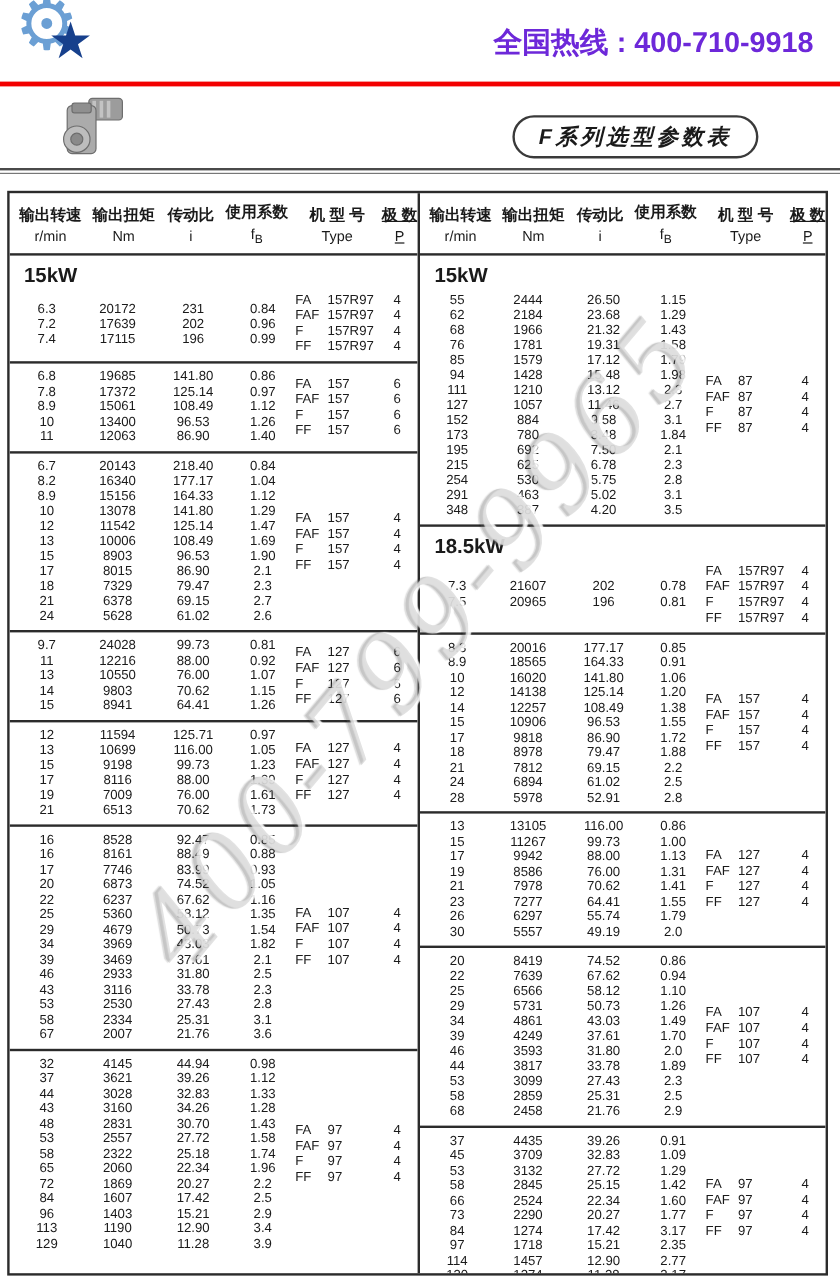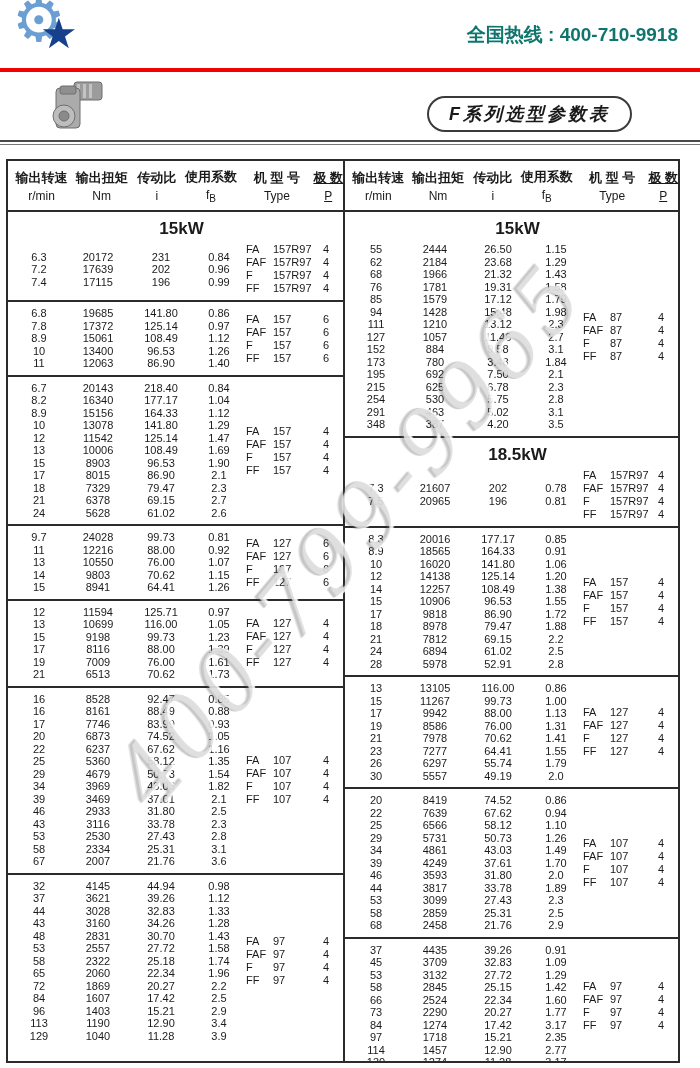--- a/index.html
+++ b/index.html
@@ -5,42 +5,42 @@
   * { margin:0; padding:0; box-sizing:border-box; }
   body { width:700px; height:1068px; background:#fff; font-family:"Liberation Sans","DejaVu Sans",sans-serif; color:#1a1a1a; overflow:hidden; }
   .page { position:relative; width:700px; height:1068px; background:#fff; }
 
   
   .topbar { display:flex; align-items:center; height:68px; padding:2px 12px 0 10px; }
   .logo { position:relative; width:88px; height:64px; flex:0 0 88px; }
   .gear { position:absolute; left:2px; top:-12px; font-size:60px; color:#6b9fd4; line-height:1; }
   .star { position:absolute; left:30px; top:10px; font-size:42px; color:#17408c; line-height:1; }
   .company { font-size:27px; font-weight:bold; letter-spacing:1px; margin-left:2px; }
-  .hotline { margin-left:auto; color:#0f766e; font-size:19px; font-weight:bold; padding-right:10px; }
+  .hotline { margin-left:auto; color:#6d28d9; font-size:24px; font-weight:bold; padding-right:10px; }
   .redline { height:4px; background:#f30000; margin:0; }
 
   
   .band { position:relative; height:68px; }
   .product { position:absolute; left:44px; top:4px; }
   .badge { position:absolute; right:68px; top:24px; border:2px solid #3a3a3a; border-radius:20px; padding:4px 20px; font-size:18px; font-weight:bold; font-style:italic; letter-spacing:3px; }
   .dline { height:5px; border-top:2px solid #4a4a4a; border-bottom:1px solid #777; margin:0 0 0 0; }
 
   
-  .tablewrap { position:relative; margin:14px 20px 0 6px; height:904px; border:2px solid #2b2b2b; display:flex; }
+  .tablewrap { position:relative; margin:14px 10px 0 6px; height:904px; border:2px solid #2b2b2b; display:flex; }
   .tcol { width:50%; display:flex; flex-direction:column; overflow:hidden; }
   .tcol.right { border-left:2px solid #2b2b2b; }
   .column-header { display:flex; align-items:center; justify-content:flex-start; border-bottom:2px solid #2b2b2b; padding:7px 0 6px 4px; }
   .header-cell { text-align:center; }
   .h0{width:60px;} .h1{width:62px;} .h2{width:50px;} .h3{width:60px;} .h4{width:74px;} .h5{width:30px;text-decoration:underline;}
   .header-cn { font-weight:bold; font-size:13px; white-space:nowrap; }
   .header-en { font-size:12px; margin-top:2px; }
   .group { padding:5px 0; }
   .group + .group { border-top:2px solid #2b2b2b; }
   .group.fill { flex:1; }
-  .kw-heading { font-size:17px; font-weight:bold; padding:2px 0 4px 12px;text-align:center; }
+  .kw-heading { font-size:17px; font-weight:bold; padding:2px 0 4px 12px; }
   .group-inner { display:flex; align-items:center; }
   .nums { width:234px; margin-left:4px; }
   .num-row { display:flex; }
   .num-cell { font-size:11px; line-height:12.5px; text-align:center; white-space:nowrap; }
   .c0{width:54px;} .c1{width:64px;} .c2{width:62px;} .c3{width:54px;}
   .types { flex:1; padding-right:14px; }
   .type-row { display:flex; font-size:11px; line-height:13px; white-space:nowrap;justify-content:flex-end; }
   .type-prefix { display:inline-block; width:27px; }
   .type-p { margin-left:auto; }
 

